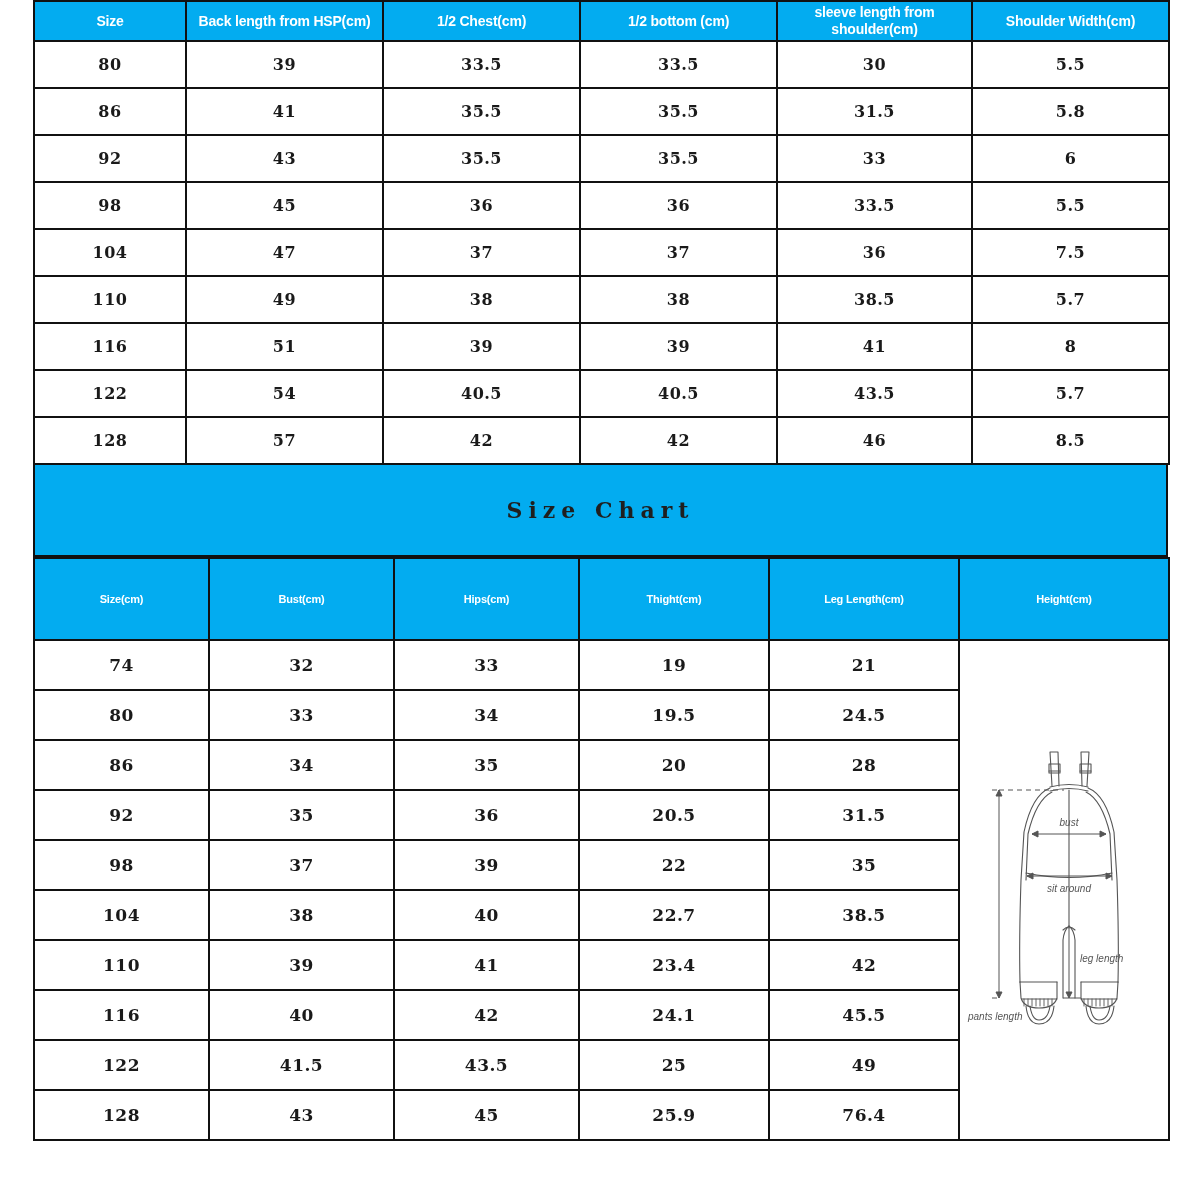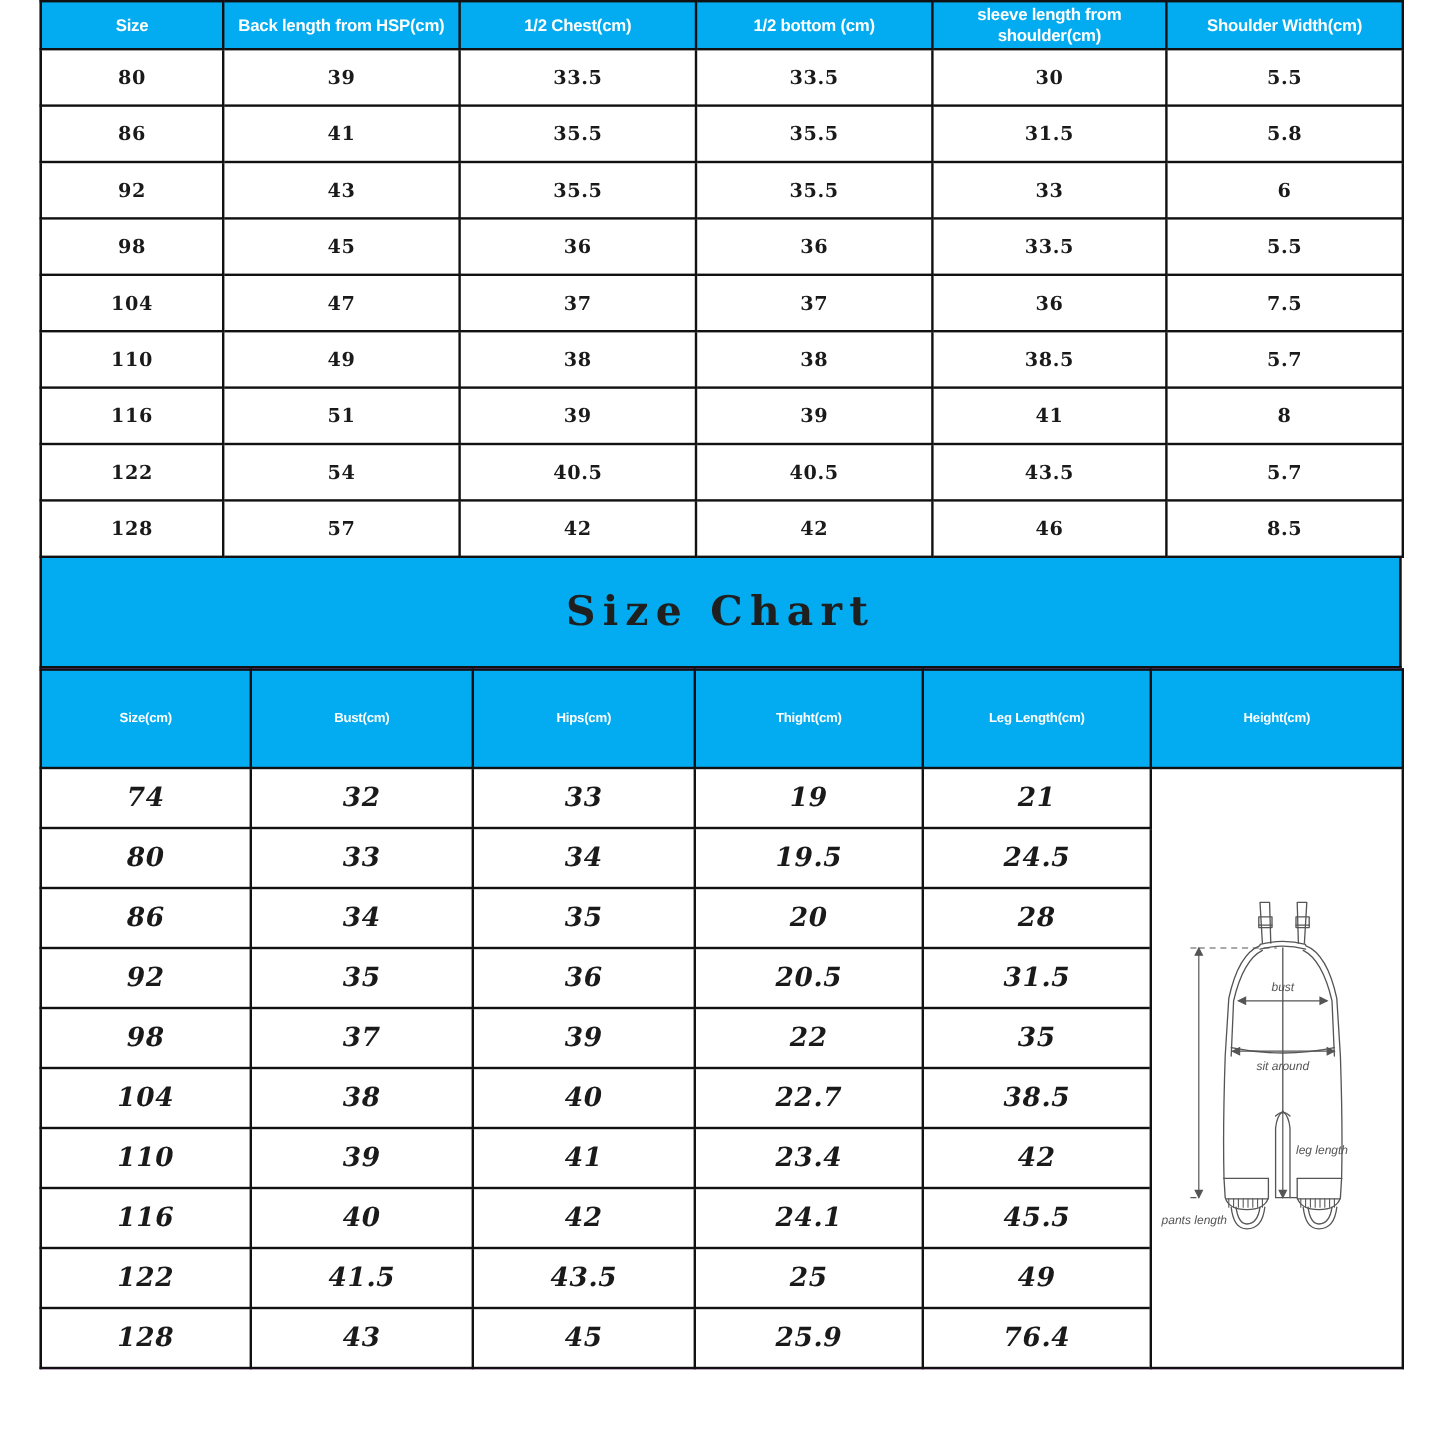--- a/index.html
+++ b/index.html
@@ -21,21 +21,21 @@
     background: #ffffff;
     box-sizing: border-box;
   }
 
   
   .tbl {
     border-collapse: collapse;
     table-layout: fixed;
     width: 1135px;
     margin: 0 0 0 33px;
-    background: #a21caf;
+    background: #e5e5e5;
   }
   .tbl td, .tbl th {
     border: 2px solid #111111;
     padding: 0;
     text-align: center;
     vertical-align: middle;
     background: #ffffff;
   }
   .hdr-cell {
     background: #03ACF0 !important;
@@ -74,29 +74,29 @@
     border-left: 2px solid #111111;
     border-right: 2px solid #111111;
     border-bottom: 2px solid #111111;
     box-sizing: border-box;
     display: flex;
     align-items: center;
     justify-content: center;
   }
   .banner-title {
     font-family: "DejaVu Serif", "Liberation Serif", serif;
-    font-size: 34px;
+    font-size: 22px;
     font-weight: 600;
     color: #1f1f1f;
     letter-spacing: 6px;
   }
 
   
   #table-bottom .hdr-cell { height: 80px; font-size: 11px; }
-  #table-bottom .data-cell { height: 48px; font-size: 22px; font-style: italic; }
+  #table-bottom .data-cell { height: 48px; font-size: 17px; }
   #table-bottom col.d0 { width: 175px; }
   #table-bottom col.d1 { width: 185px; }
   #table-bottom col.d2 { width: 185px; }
   #table-bottom col.d3 { width: 190px; }
   #table-bottom col.d4 { width: 190px; }
   #table-bottom col.d5 { width: 210px; }
   .figure-cell {
     vertical-align: middle;
     padding: 0 !important;
   }

